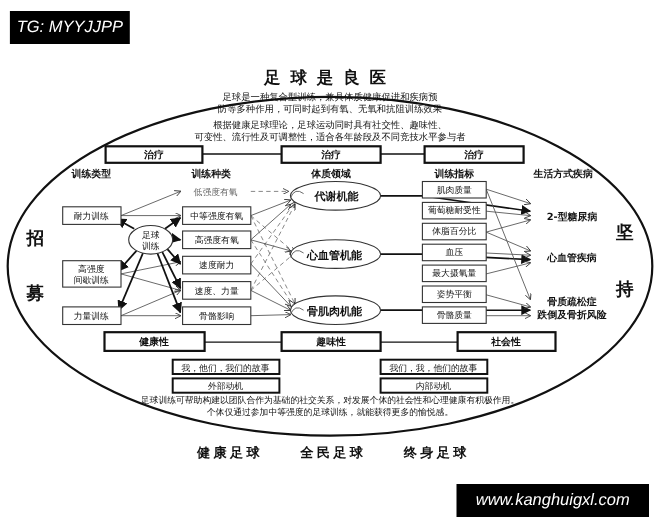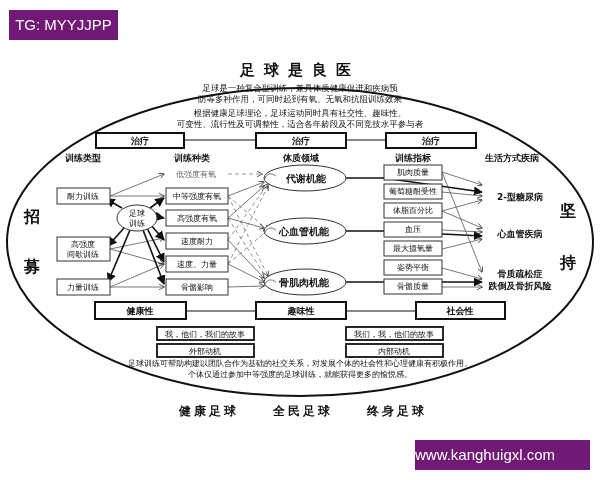--- a/index.html
+++ b/index.html
@@ -1,19 +1,19 @@
 <!DOCTYPE html>
 <html><head>
 <meta charset="utf-8">
 <style>
   html,body{margin:0;padding:0;background:#ffffff;}
   body{width:600px;height:480px;position:relative;overflow:hidden;font-family:"DejaVu Sans","Liberation Sans",sans-serif;color:#111;}
-  .wm{position:absolute;background:#701a75;color:#ffffff;font-family:"Liberation Sans",sans-serif;}
+  .wm{position:absolute;background:#000000;color:#ffffff;font-family:"Liberation Sans",sans-serif;font-style:italic;}
   .wm-top{left:9px;top:10px;width:109px;height:30px;font-size:15px;line-height:30px;text-align:center;}
-  .wm-bottom{left:415px;top:440px;width:175px;height:30px;font-size:15px;line-height:30px;}
+  .wm-bottom{left:415px;top:440px;width:175px;height:30px;font-size:15px;line-height:30px;text-align:center;}
   svg{position:absolute;left:0;top:0;}
   svg text{font-family:"DejaVu Sans","Liberation Sans",sans-serif;fill:#111;}
   .t-title{font-size:15px;font-weight:bold;letter-spacing:9px;}
   .t-intro{font-size:8.5px;}
   .t-head{font-size:9px;font-weight:bold;}
   .t-box{font-size:8px;}
   .t-side{font-size:16px;font-weight:bold;}
   .t-slogan{font-size:12px;font-weight:bold;letter-spacing:3px;}
   .t-domain{font-size:10px;font-weight:bold;}
   .t-disease{font-size:9px;font-weight:bold;}

